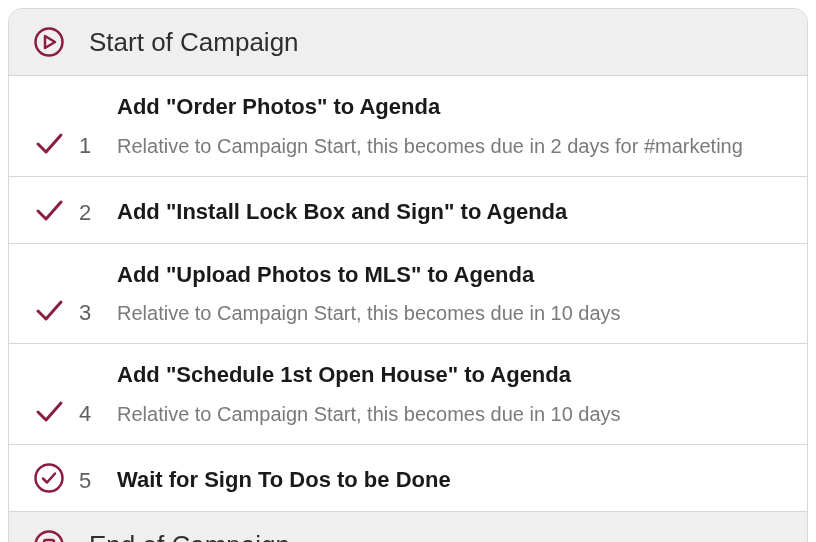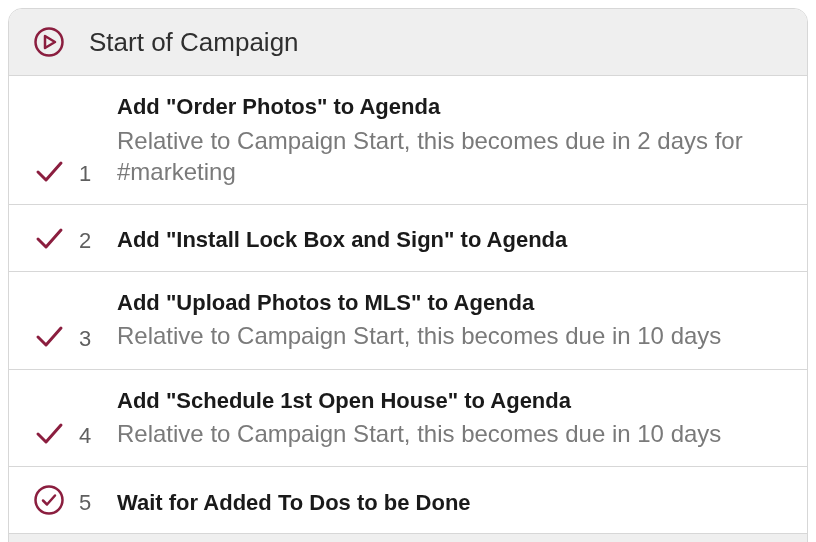--- a/index.html
+++ b/index.html
@@ -45,23 +45,23 @@
     flex: 1 1 auto;
     padding-left: 18px;
   }
   .step-title {
     font-size: 22px;
     font-weight: 700;
     color: #1a1a1a;
     line-height: 1.25;
   }
   .step-sub {
-    font-size: 24px;
+    font-size: 20px;
     color: #7a7a7a;
-    margin-top: 4px;
+    margin-top: 12px;
     line-height: 1.3;
   }
   .header-title {
     font-size: 26px;
     color: #2f2f2f;
     font-weight: 400;
     padding-left: 22px;
   }
 </style>
 </head>
@@ -132,21 +132,21 @@
 
   <div class="row">
     <div class="icon-cell">
       <svg width="32" height="32" viewBox="0 0 32 32" fill="none">
         <circle cx="16" cy="16" r="13.5" stroke="#8b1e3f" stroke-width="2.5"></circle>
         <path d="M10 16.5 L14 20.5 L22 11.5" stroke="#8b1e3f" stroke-width="2.5" fill="none" stroke-linecap="round" stroke-linejoin="round"></path>
       </svg>
     </div>
     <div class="num-cell">5</div>
     <div class="content-cell">
-      <div class="step-title">Wait for Added To Dos to be Done</div>
+      <div class="step-title">Wait for Sign To Dos to be Done</div>
     </div>
   </div>
 
   <div class="row footer-row">
     <div class="icon-cell">
       <svg width="32" height="32" viewBox="0 0 32 32" fill="none">
         <circle cx="16" cy="16" r="13.5" stroke="#8b1e3f" stroke-width="2.5"></circle>
         <rect x="11" y="11" width="10" height="10" rx="2" stroke="#8b1e3f" stroke-width="2.5" fill="none"></rect>
       </svg>
     </div>

